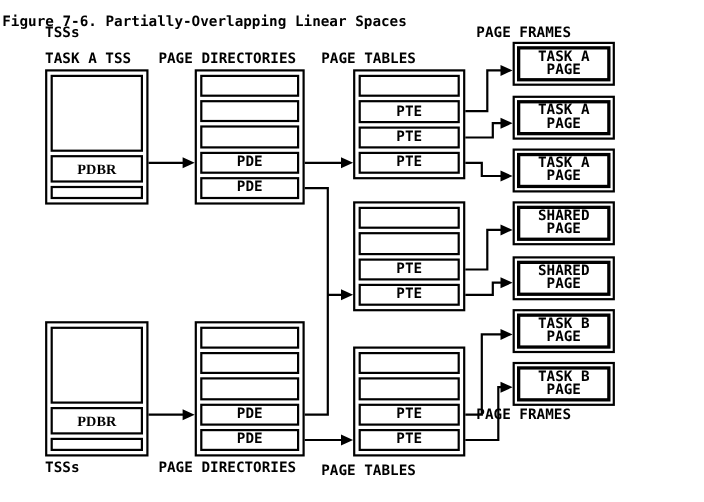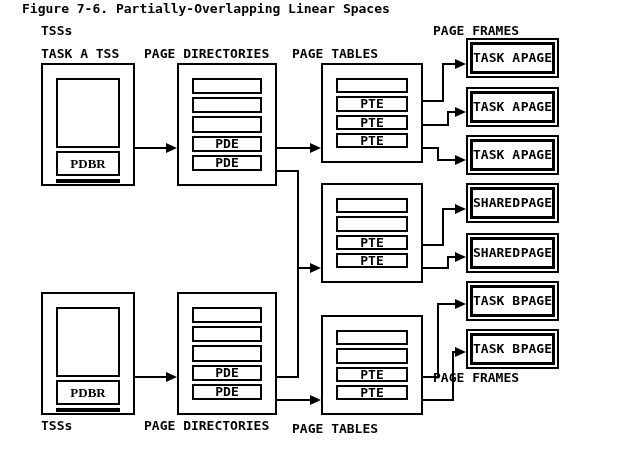--- a/index.html
+++ b/index.html
@@ -7,44 +7,44 @@
   #screen {
     position:relative; width:640px; height:456px;
     background:var(--paper); overflow:hidden;
     font-family:"DejaVu Sans Mono", monospace; color:var(--ink);
   }
   .lbl {
     position:absolute; font:bold 13px "DejaVu Sans Mono", monospace;
     color:var(--ink); text-align:left; white-space:nowrap; line-height:13px;
   }
   .title {
-    position:absolute; left:2px; top:1px;
-    font:bold 13px "DejaVu Sans Mono", monospace; white-space:nowrap;margin-left:20px;
+    position:absolute; left:2px; top:13px;
+    font:bold 13px "DejaVu Sans Mono", monospace; white-space:nowrap;
   }
   .stack {
     position:absolute; box-sizing:border-box; background:var(--paper);
     border:2px solid var(--ink); display:flex; flex-direction:column;
-    padding:13px; gap:3px;
+    padding:3px; gap:3px;
   }
   .stack .row {
     border:2px solid var(--ink); flex:1; min-height:0;
     display:flex; align-items:center; justify-content:center;
     font:bold 13px "DejaVu Sans Mono", monospace; line-height:13px;
     background:var(--paper);
   }
   .tss .row-big  { flex:none; height:66px; }
   .tss .row-pdbr { flex:none; height:21px;font-family:Liberation Serif, serif; }
   .frame {
     position:absolute; width:93px; height:40px; box-sizing:border-box;
     border:2px solid var(--ink); background:var(--paper);
   }
   .frame .inner {
     position:absolute; left:2px; right:2px; top:2px; bottom:2px;
     border:3px solid var(--ink);
-    display:flex; flex-direction:row; align-items:center; justify-content:space-between;
+    display:flex; flex-direction:column; align-items:center; justify-content:center;
     font:bold 13px "DejaVu Sans Mono", monospace; line-height:12px; text-align:center;
   }
   svg.wires { position:absolute; left:0; top:0; pointer-events:none; }
   svg.wires polyline { fill:none; stroke:var(--ink); stroke-width:2; }
   svg.wires polygon  { fill:var(--ink); stroke:none; }
 </style>
 </head>
 <body>
 
 <div id="screen">

